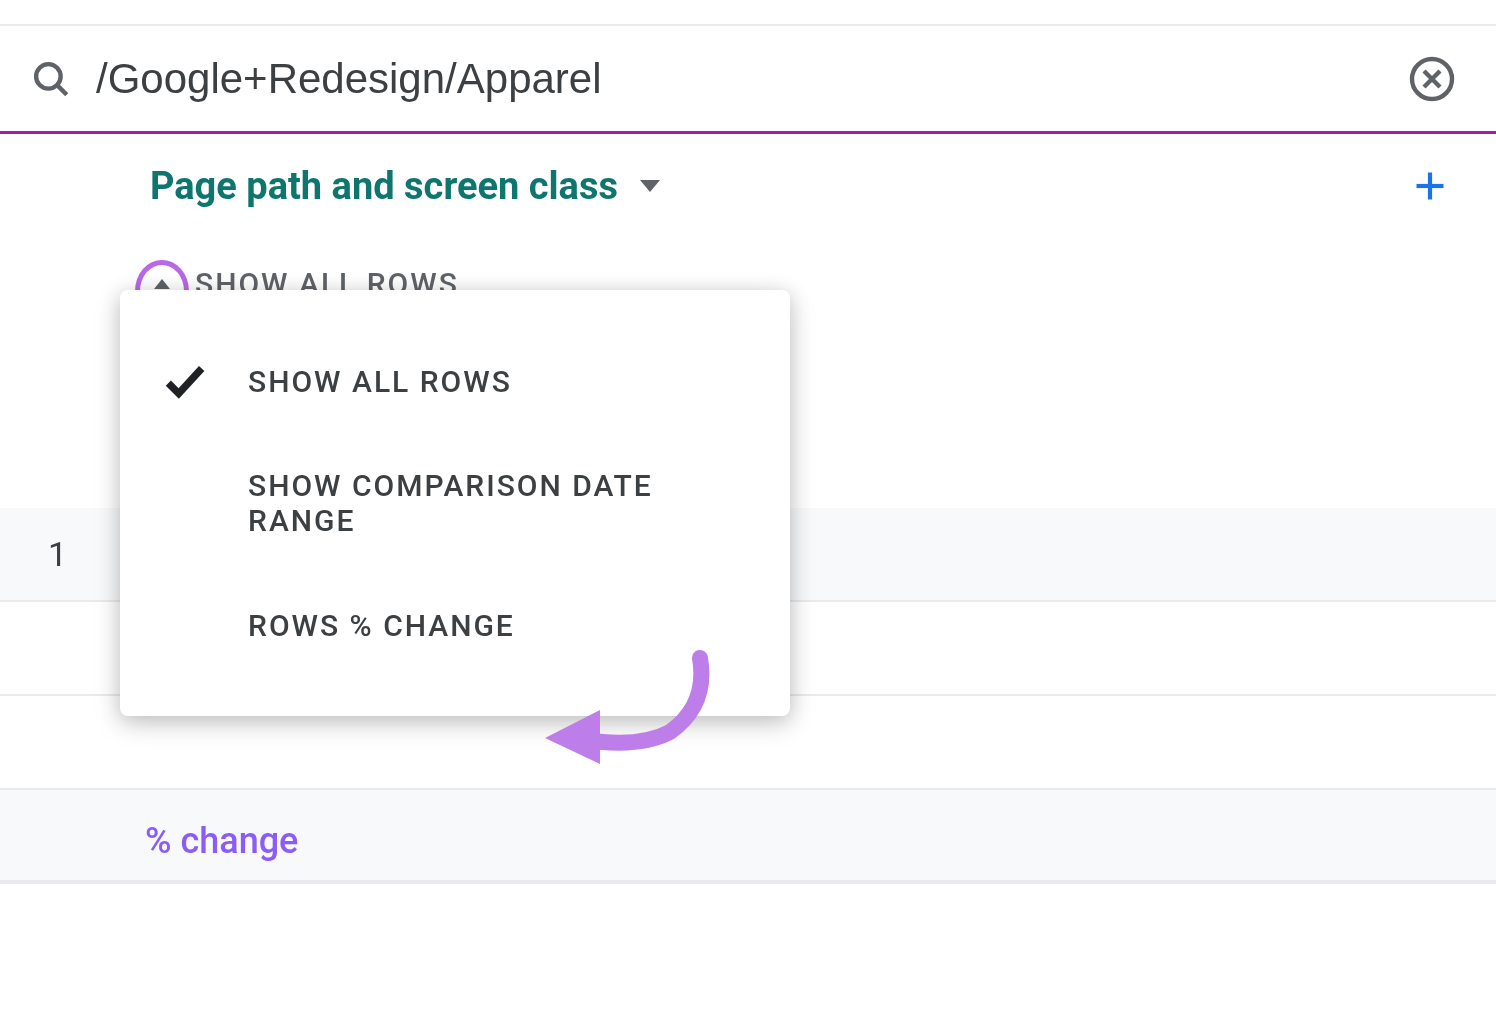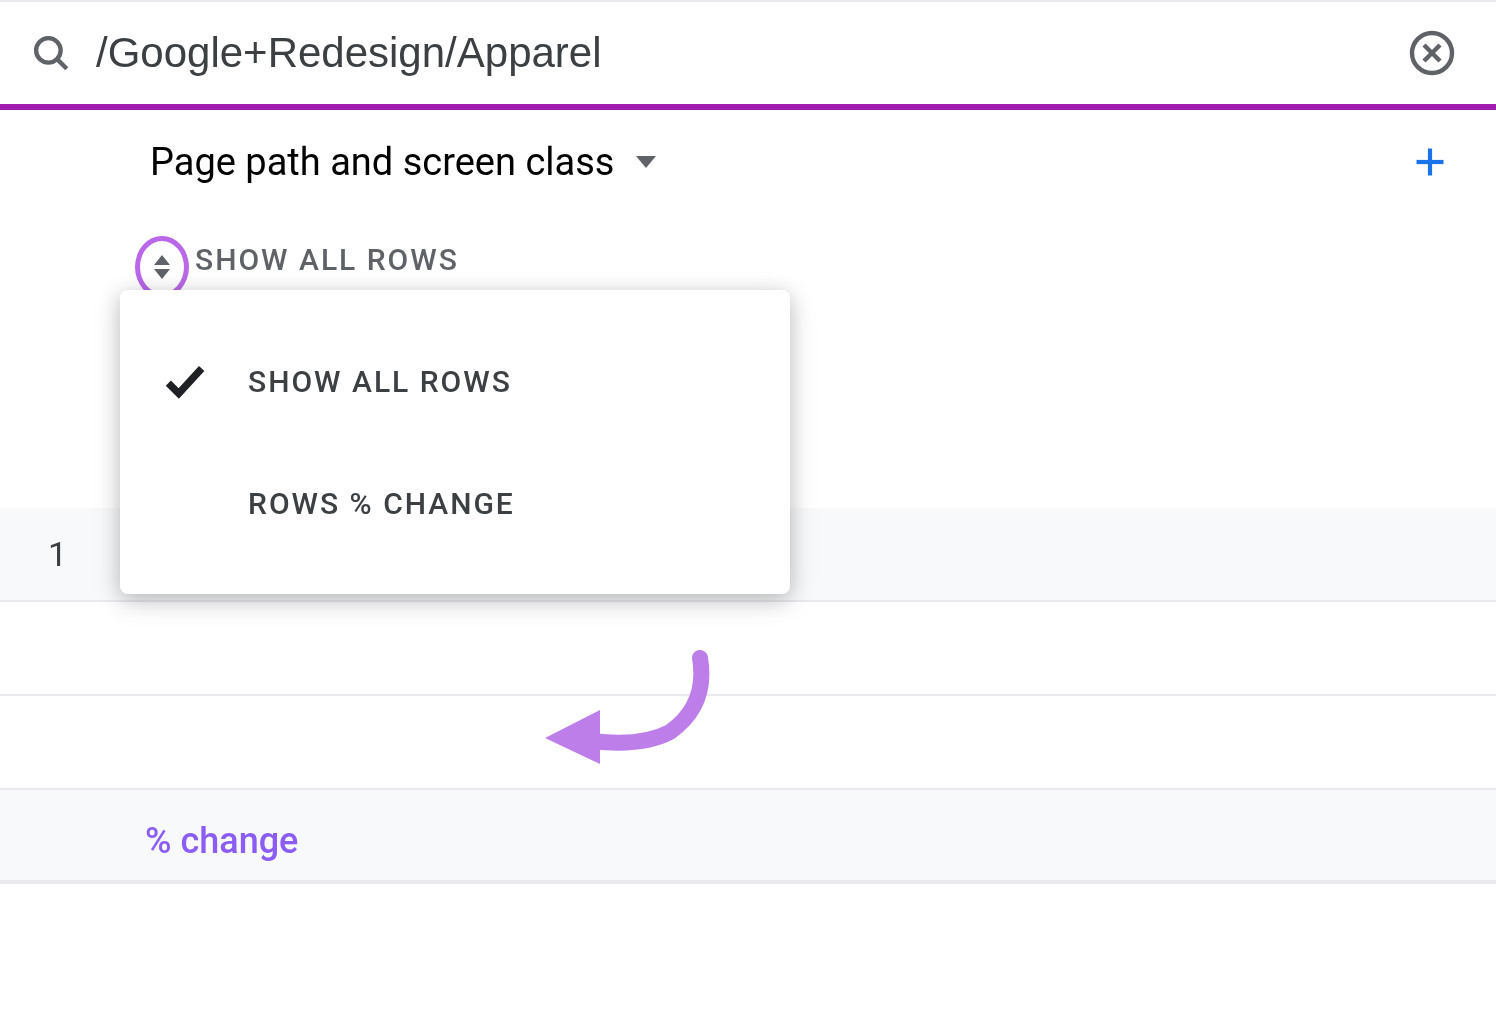--- a/index.html
+++ b/index.html
@@ -12,22 +12,23 @@
       background: #fff;
       width: 1496px;
       height: 1018px;
       position: relative;
     }
     .search-bar {
       display: flex;
       align-items: center;
       height: 110px;
       border-top: 2px solid #e8eaed;
-      border-bottom: 6px solid #a21caf;
+      border-bottom: 3px solid #a21caf;
       padding: 16px 30px;
+      margin-top: 24px;
     }
     .search-icon {
       width: 42px;
       height: 42px;
       color: #5f6368;
       margin-right: 24px;
       flex-shrink: 0;
     }
     .search-input {
       flex: 1;
@@ -47,23 +48,23 @@
     }
     .dimension-row {
       display: flex;
       align-items: center;
       padding: 30px 0 24px 150px;
     }
     .dimension-dropdown {
       display: flex;
       align-items: center;
       cursor: pointer;
-      color: #000000;
+      color: #0f766e;
       font-size: 38px;
-      font-weight: 400;
+      font-weight: 700;
       text-align: right;
     }
     .dropdown-caret {
       margin-left: 22px;
       width: 0;
       height: 0;
       border-left: 10px solid transparent;
       border-right: 10px solid transparent;
       border-top: 12px solid #5f6368;
     }
@@ -249,20 +250,24 @@
 
 <div class="dropdown-menu">
   <div class="menu-item">
     <svg class="menu-check" viewBox="0 0 24 24" fill="none" stroke="currentColor" stroke-width="3.5">
       <polyline points="4,13 9,18 20,6"></polyline>
     </svg>
     <span class="menu-label">SHOW ALL ROWS</span>
   </div>
   <div class="menu-item">
     <svg class="menu-check hidden" viewBox="0 0 24 24"></svg>
+    <span class="menu-label">SHOW COMPARISON DATE RANGE</span>
+  </div>
+  <div class="menu-item">
+    <svg class="menu-check hidden" viewBox="0 0 24 24"></svg>
     <span class="menu-label">ROWS % CHANGE</span>
   </div>
 </div>
 
 <svg class="annotation-arrow" viewBox="0 0 190 120">
   <path d="M 160 8 Q 168 55 130 82 Q 100 98 45 90" stroke="#bd7eea" stroke-width="16" fill="none" stroke-linecap="round"></path>
   <polygon points="5,88 60,60 60,114" fill="#bd7eea"></polygon>
 </svg>
 
 <div class="change-label">% change</div>

